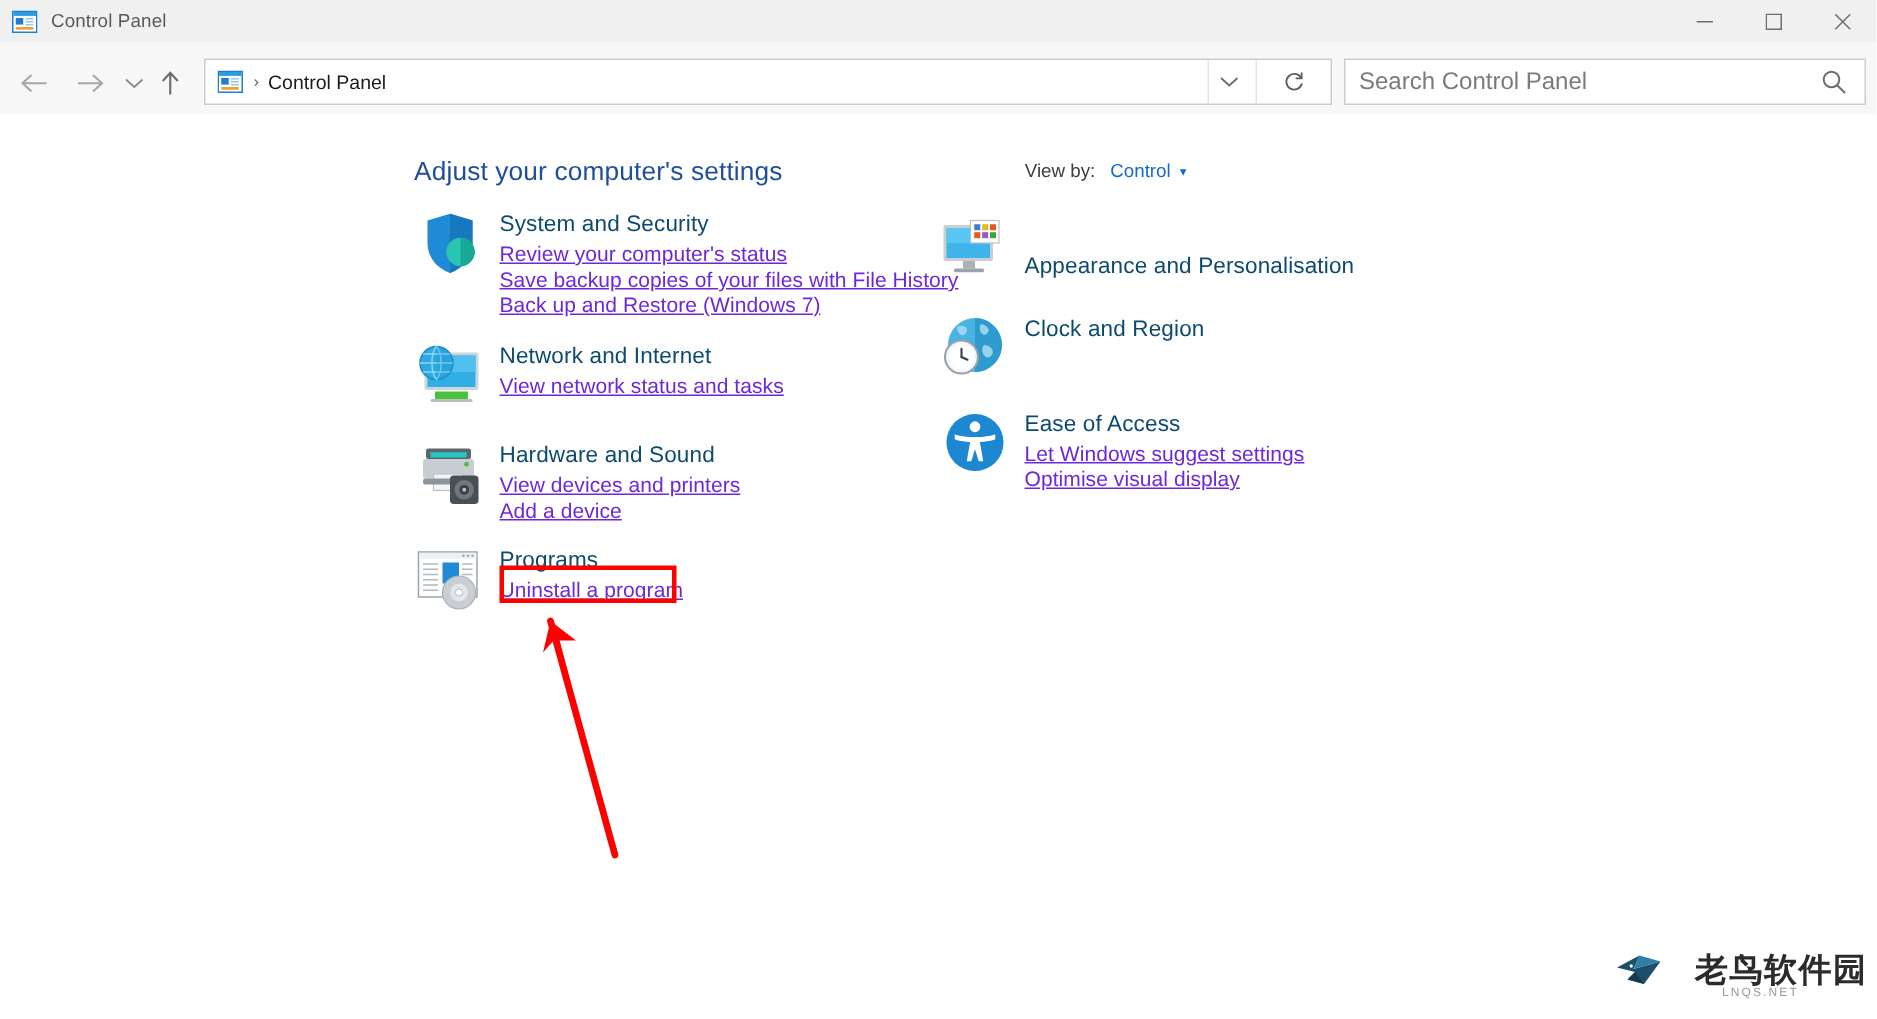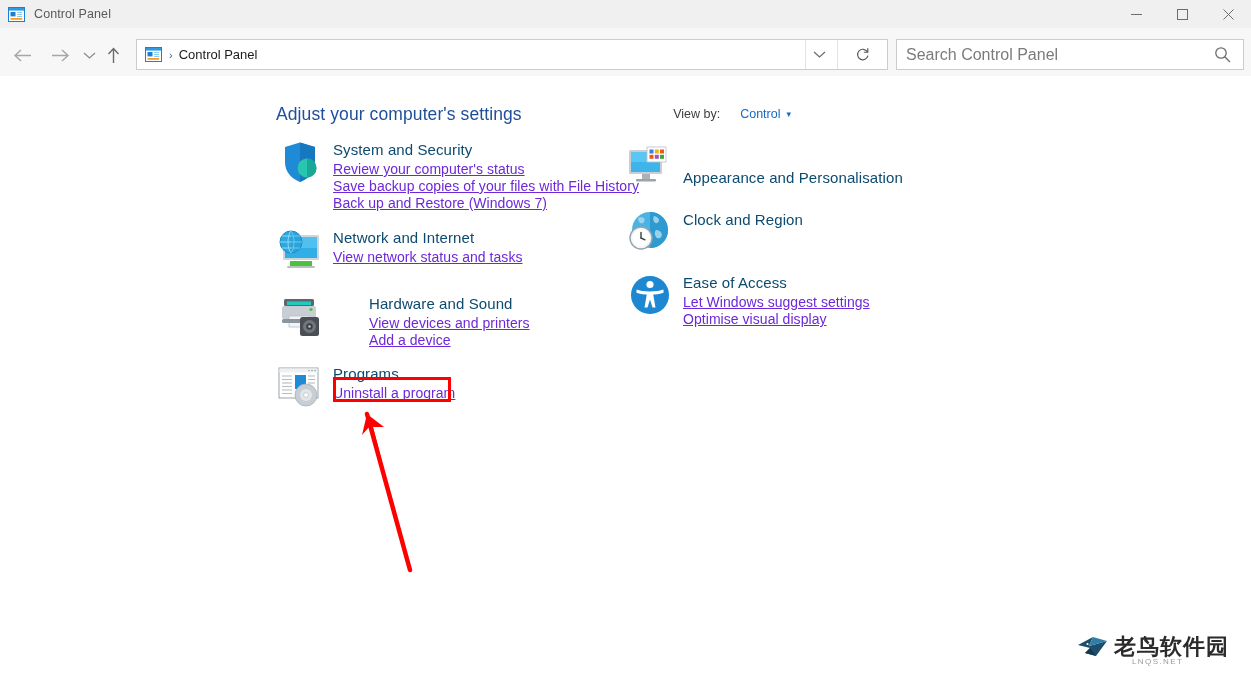--- a/index.html
+++ b/index.html
@@ -76,21 +76,21 @@
   
   .content { position: absolute; left: 0; top: 76px; width: 1051px; height: 603px; background: #fff; }
   .page-title {
     position: absolute; left: 276px; top: 28px;
     font-size: 17.5px; color: #1f4e9c; letter-spacing: .1px;
   }
   .viewby {
     position: absolute; right: 260px; top: 31px;
     display: flex; align-items: center; font-size: 12.5px;
   }
-  .viewby-label { color: #3d3d3d; margin-right: 20px; }
+  .viewby-label { color: #3d3d3d; margin-right: 10px; }
   .viewby-value { color: #1569c7; }
   .viewby-caret { margin-left: 6px; color: #1569c7; font-size: 9px; line-height: 1; }
 
   .columns { position: absolute; left: 0; top: 62px; width: 1251px; }
   .col { position: absolute; }
   .col-left  { left: 276px; width: 330px; }
   .col-right { left: 626px; width: 340px; }
 
   .cat { position: relative; display: flex; margin-bottom: 13px; }
   .cat-icon { width: 48px; min-width: 48px; height: 48px; position: relative; }
@@ -111,21 +111,21 @@
     position: absolute; left: 333px; top: 377px; width: 118px; height: 25px;
     border: 3px solid #ff0000; pointer-events: none; z-index: 20;
   }
   .arrow-svg { position: absolute; left: 340px; top: 400px; z-index: 19; }
 
   
   .watermark {
     position: absolute; left: 1076px; top: 632px;
     display: flex; align-items: center;
   }
-  .wm-text { margin-left: 4px; position: relative; }
+  .wm-text { margin-left: 20px; position: relative; }
   .wm-cn {
     font-size: 22px; color: #2b2b2b; font-weight: bold;
     font-family: "DejaVu Sans", sans-serif; letter-spacing: 1px;
   }
   .wm-en {
     position: absolute; left: 18px; top: 25px;
     font-size: 8px; color: #9a9a9a; letter-spacing: 1.4px;
     font-family: "Liberation Sans", sans-serif;
   }
 </style>
@@ -267,21 +267,21 @@
               <path d="M4 16 H26 M15 5 C19 9 19 23 15 27 C11 23 11 9 15 5 M6 10 H24 M6 22 H24" fill="none" stroke="#8fd8f5" stroke-width="1"></path>
               <path d="M15 5 A11 11 0 0 1 15 27 Z" fill="#1f93cd" opacity="0.25"></path>
             </svg>
           </div>
           <div class="cat-body">
             <div class="cat-title">Network and Internet</div>
             <a class="cat-link">View network status and tasks</a>
           </div>
         </div>
 
-        <div class="cat" style="gap:36px;">
+        <div class="cat" style="">
           <div class="cat-icon">
             <svg width="48" height="48" viewBox="0 0 48 48">
               <rect x="8" y="7" width="30" height="7" rx="1.5" fill="#5c666e"></rect>
               <rect x="11" y="9.5" width="24" height="3.5" fill="#25c9c0"></rect>
               <rect x="6" y="14" width="34" height="13" rx="2" fill="#c8ced3"></rect>
               <circle cx="35" cy="17.5" r="1.6" fill="#4bc23d"></circle>
               <rect x="13" y="24" width="20" height="11" fill="#f2f4f6"></rect>
               <rect x="13" y="24" width="20" height="11" fill="none" stroke="#b9c0c6" stroke-width="0.8"></rect>
               <rect x="6" y="27" width="34" height="4" rx="1.5" fill="#8d959c"></rect>
               <rect x="24" y="25" width="19" height="19" rx="2.5" fill="#4a4f55"></rect>

